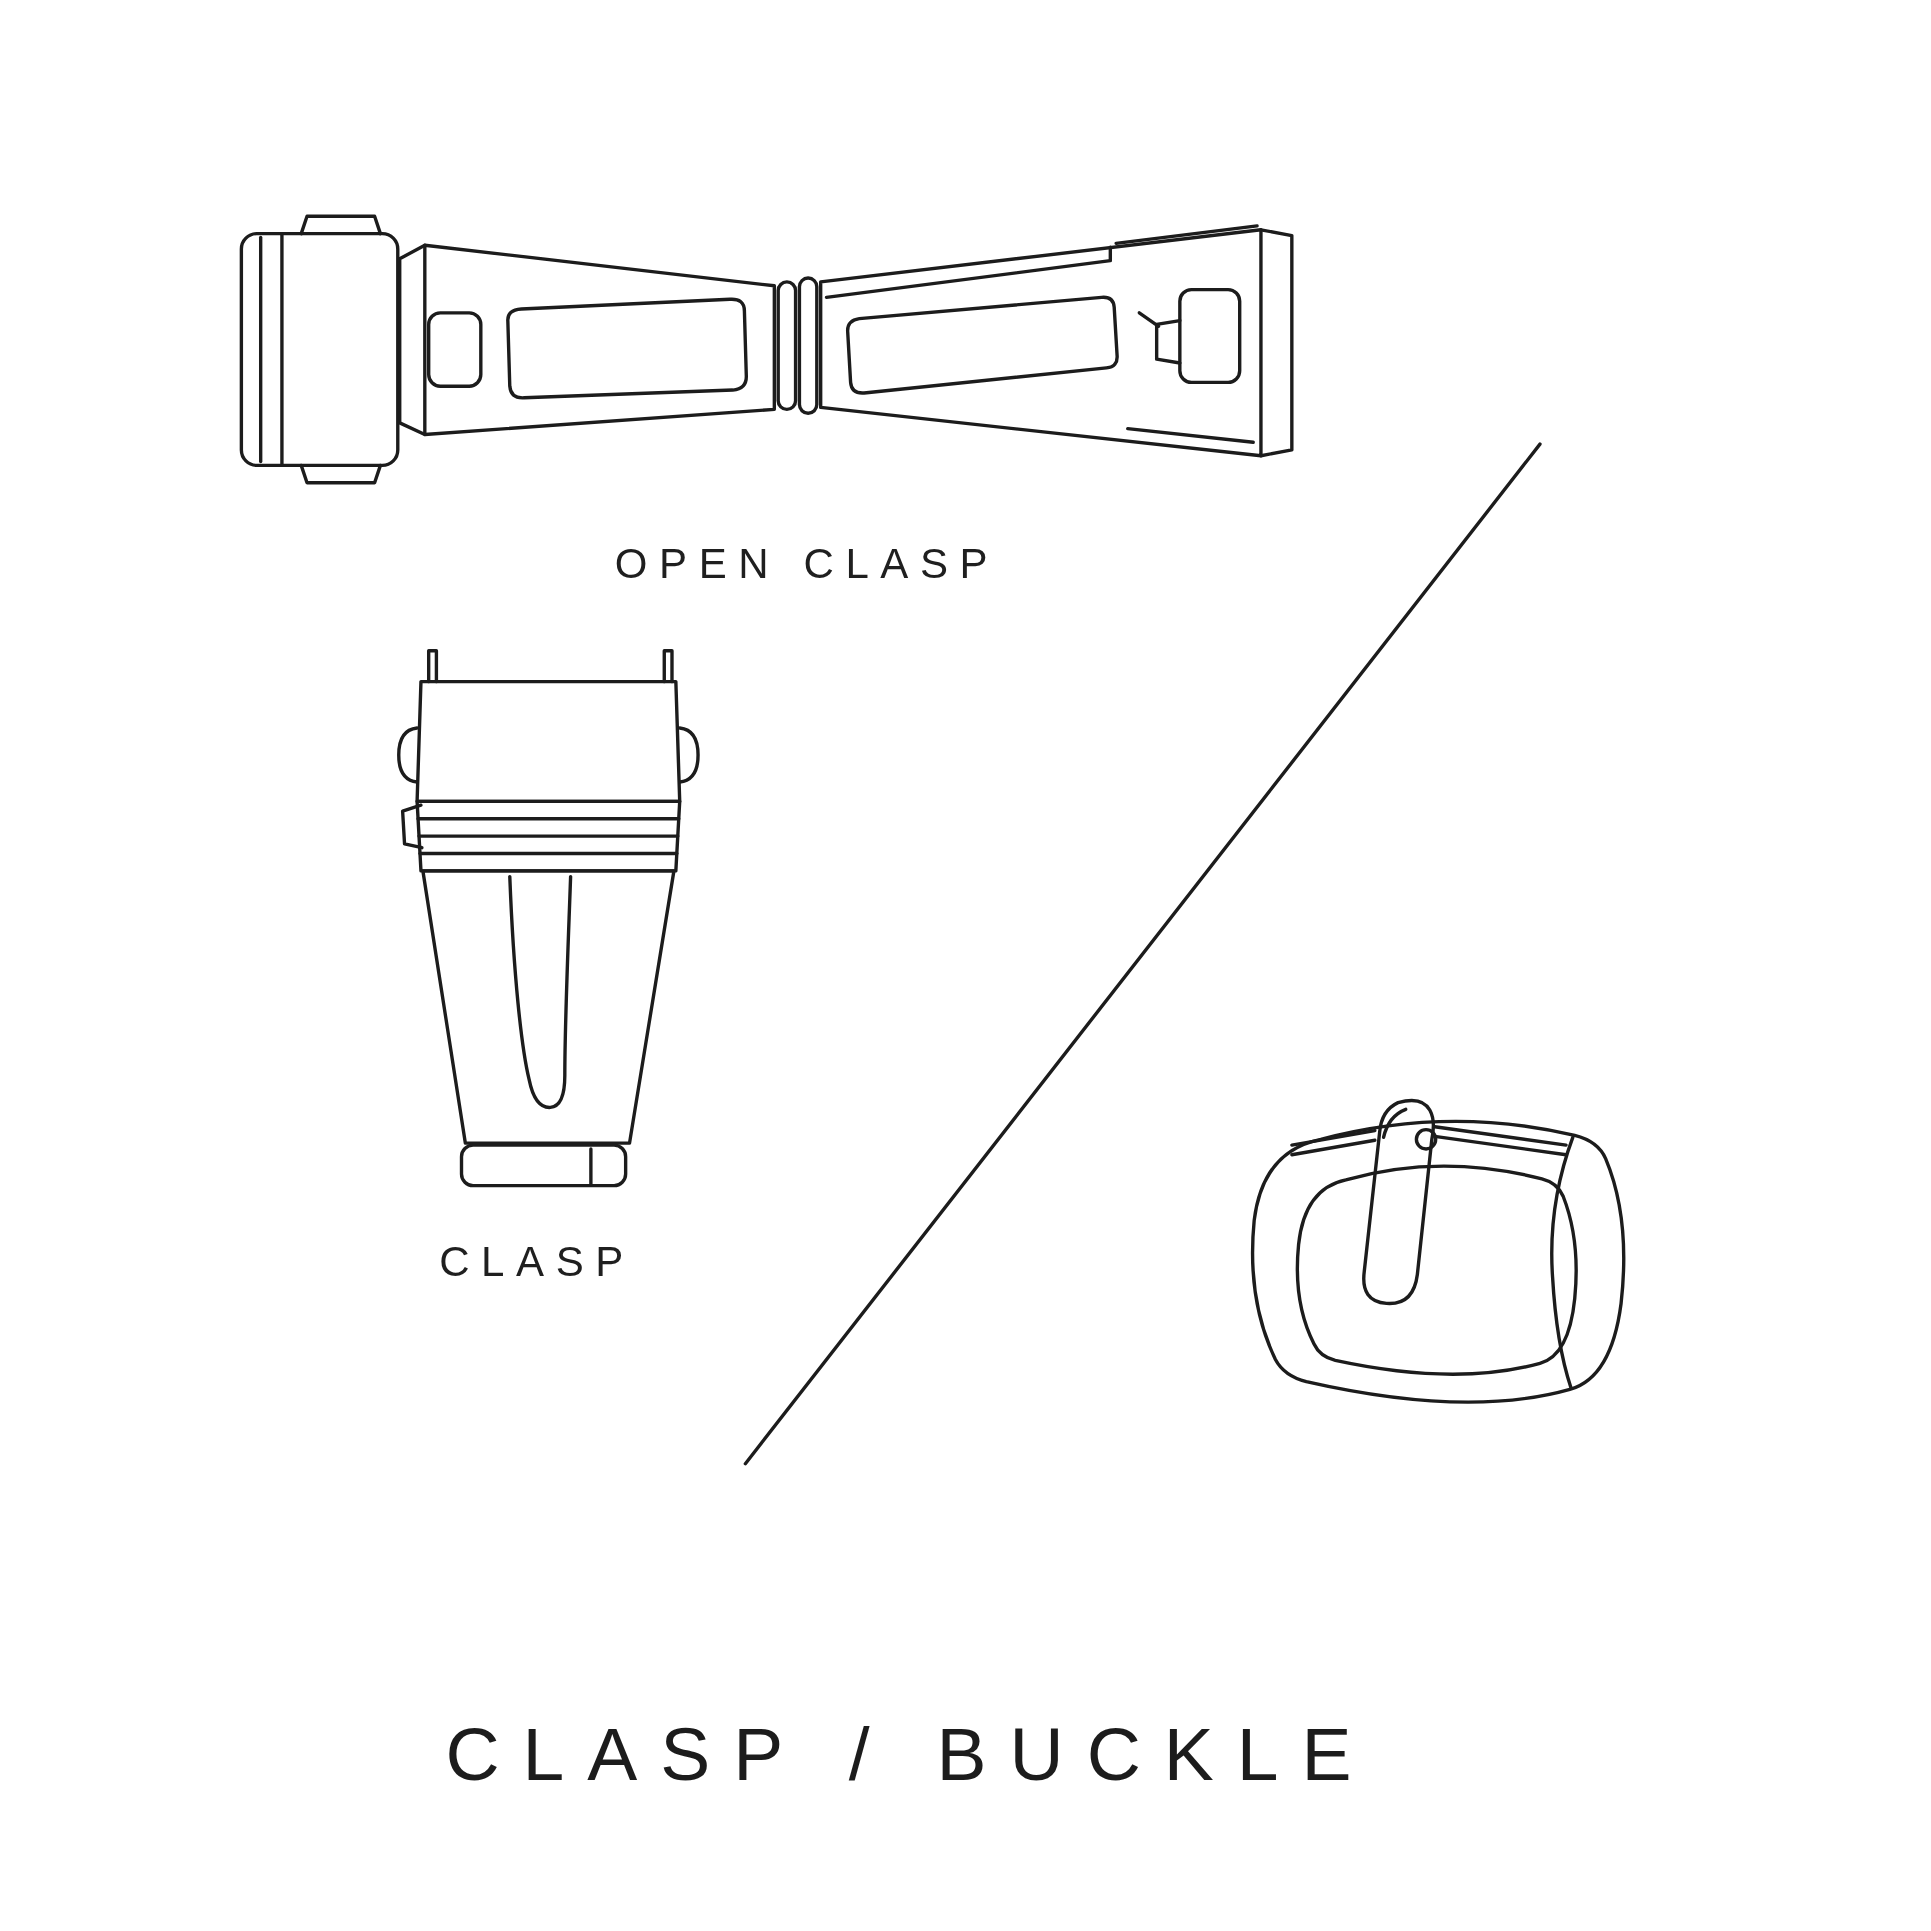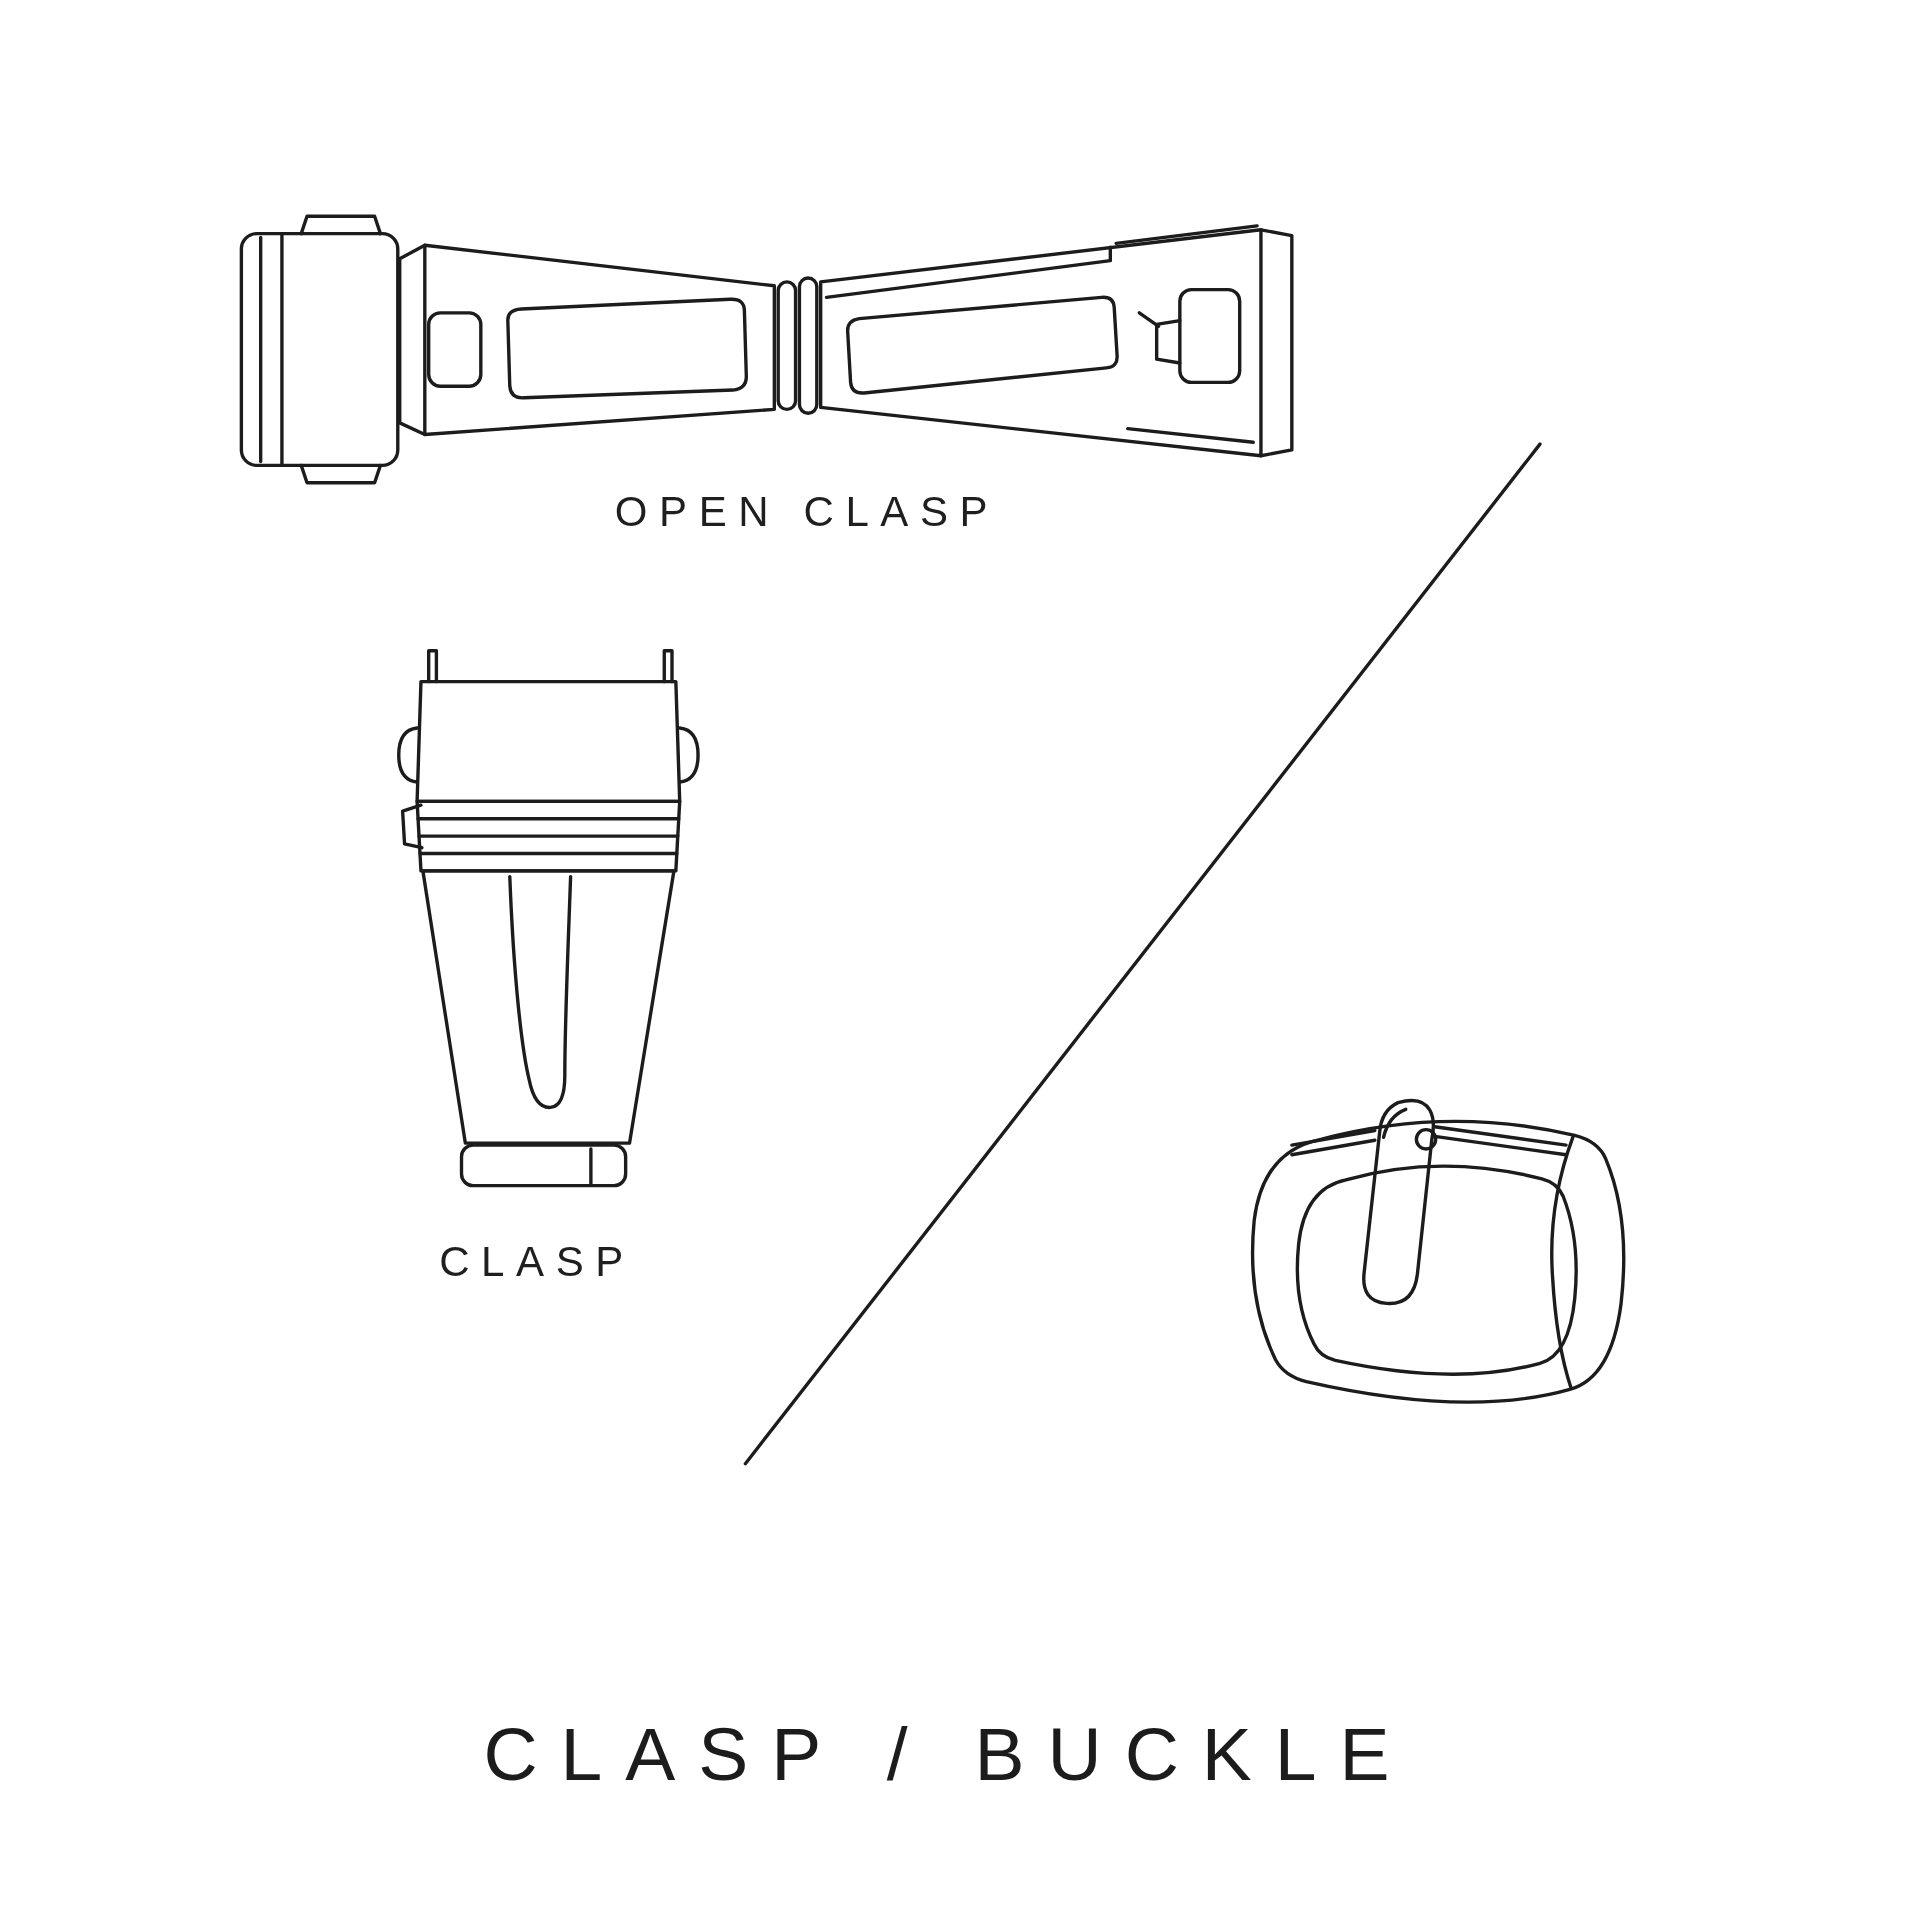--- a/index.html
+++ b/index.html
@@ -24,25 +24,25 @@
   }
   .label {
     position: absolute;
     transform: translateX(-50%);
     white-space: nowrap;
     font-size: 42px;
     letter-spacing: 11.6px;
     font-weight: 400;
     color: #1f1f1f;
   }
-  .label-open-clasp { left: 807px; top: 488px; }
+  .label-open-clasp { left: 807px; top: 540px; }
   .label-closed     { left: 537px; top: 1238px; }
   .page-title {
     position: absolute;
-    left: 948px;
+    left: 910px;
     top: 1711px;
     transform: translateX(-50%);
     white-space: nowrap;
     font-size: 75px;
     letter-spacing: 23px;
     font-weight: 400;
     color: #1c1c1c;
   }
 </style>
 </head>

